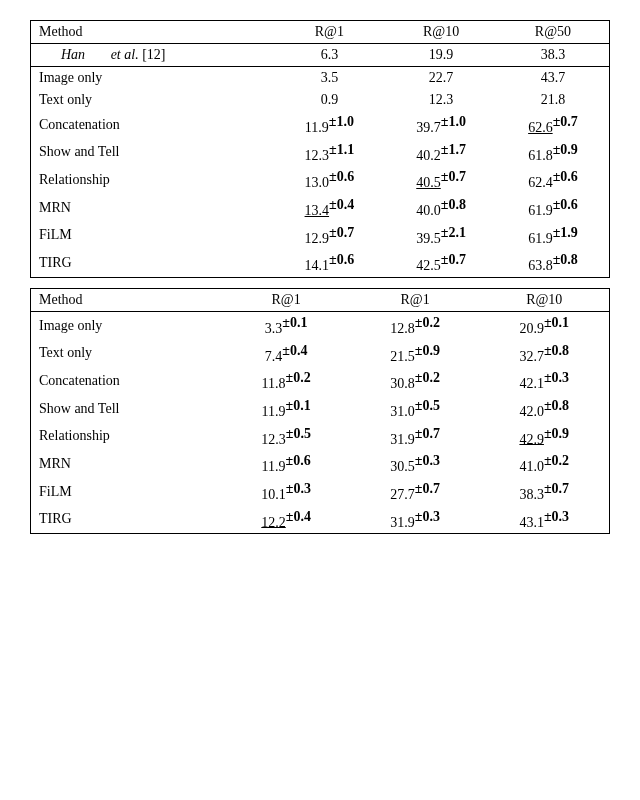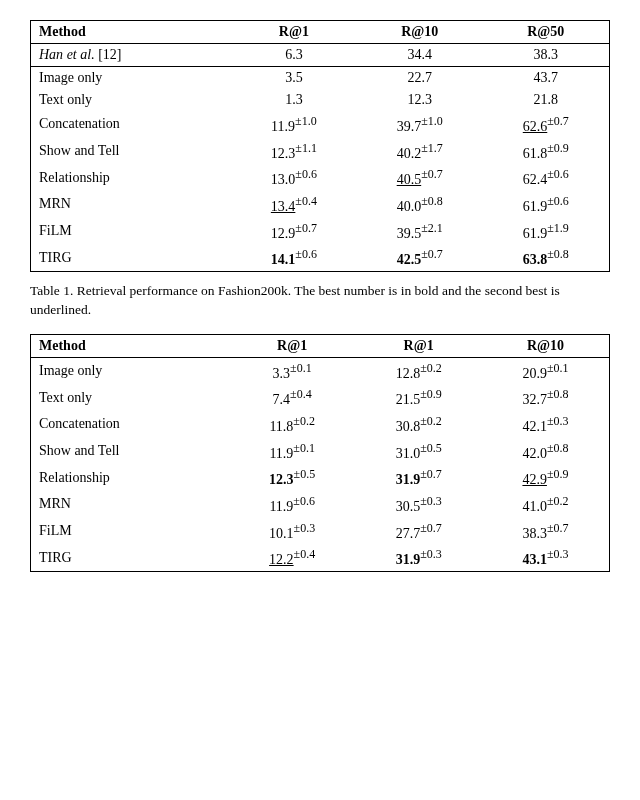--- a/index.html
+++ b/index.html
@@ -20,41 +20,42 @@
       width: 100%;
       border-collapse: collapse;
       border: 1.5px solid #000;
     }
     th, td {
       padding: 3px 8px;
       text-align: center;
       font-size: 14px;
     }
     th {
-      font-weight: bold;
+      font-weight: normal;
       border-bottom: 1.5px solid #000;
     }
     td.method-col {
       text-align: left;
     }
     tr.top-separator td, tr.top-separator th {
       border-top: 1.5px solid #000;
     }
     .sup {
-      font-size: 12px;
+      font-size: 14px;
       vertical-align: super;
-    }
-    .bold { font-weight: bold; }
+      font-weight: bold;
+    }
+    .bold { font-weight: normal; }
     .underline { text-decoration: underline; }
     .caption {
       font-size: 13.5px;
       margin: 8px 0 14px 0;
       line-height: 1.4;
     }
-    .italic { font-style: italic; }
+    .italic { font-style: italic; margin-left: 22px; }
   </style>
 </head>
 <body>
 
 <div>
 
   <div class="table-container">
     <table>
       <thead>
         <tr>
@@ -62,34 +63,34 @@
           <th>R@1</th>
           <th>R@10</th>
           <th>R@50</th>
         </tr>
       </thead>
       <tbody>
 
         <tr class="top-separator">
           <td class="method-col"><span class="italic">Han <span class="italic">et al</span>.</span> [12]</td>
           <td>6.3</td>
-          <td>34.4</td>
+          <td>19.9</td>
           <td>38.3</td>
         </tr>
 
         <tr class="top-separator">
           <td class="method-col">Image only</td>
           <td>3.5</td>
           <td>22.7</td>
           <td>43.7</td>
         </tr>
 
         <tr>
           <td class="method-col">Text only</td>
-          <td>1.3</td>
+          <td>0.9</td>
           <td>12.3</td>
           <td>21.8</td>
         </tr>
 
         <tr>
           <td class="method-col">Concatenation</td>
           <td>11.9<span class="sup">±1.0</span></td>
           <td>39.7<span class="sup">±1.0</span></td>
           <td><span class="underline">62.6</span><span class="sup">±0.7</span></td>
         </tr>
@@ -126,21 +127,20 @@
         <tr>
           <td class="method-col">TIRG</td>
           <td><span class="bold">14.1</span><span class="sup">±0.6</span></td>
           <td><span class="bold">42.5</span><span class="sup">±0.7</span></td>
           <td><span class="bold">63.8</span><span class="sup">±0.8</span></td>
         </tr>
       </tbody>
     </table>
   </div>
 
-  <p class="caption">Table 1. Retrieval performance on Fashion200k. The best number is in bold and the second best is underlined.</p>
 
   <div class="table-container">
     <table>
       <thead>
         <tr>
           <th style="text-align:left;">Method</th>
           <th>R@1</th>
           <th>R@1</th>
           <th>R@10</th>
         </tr>

